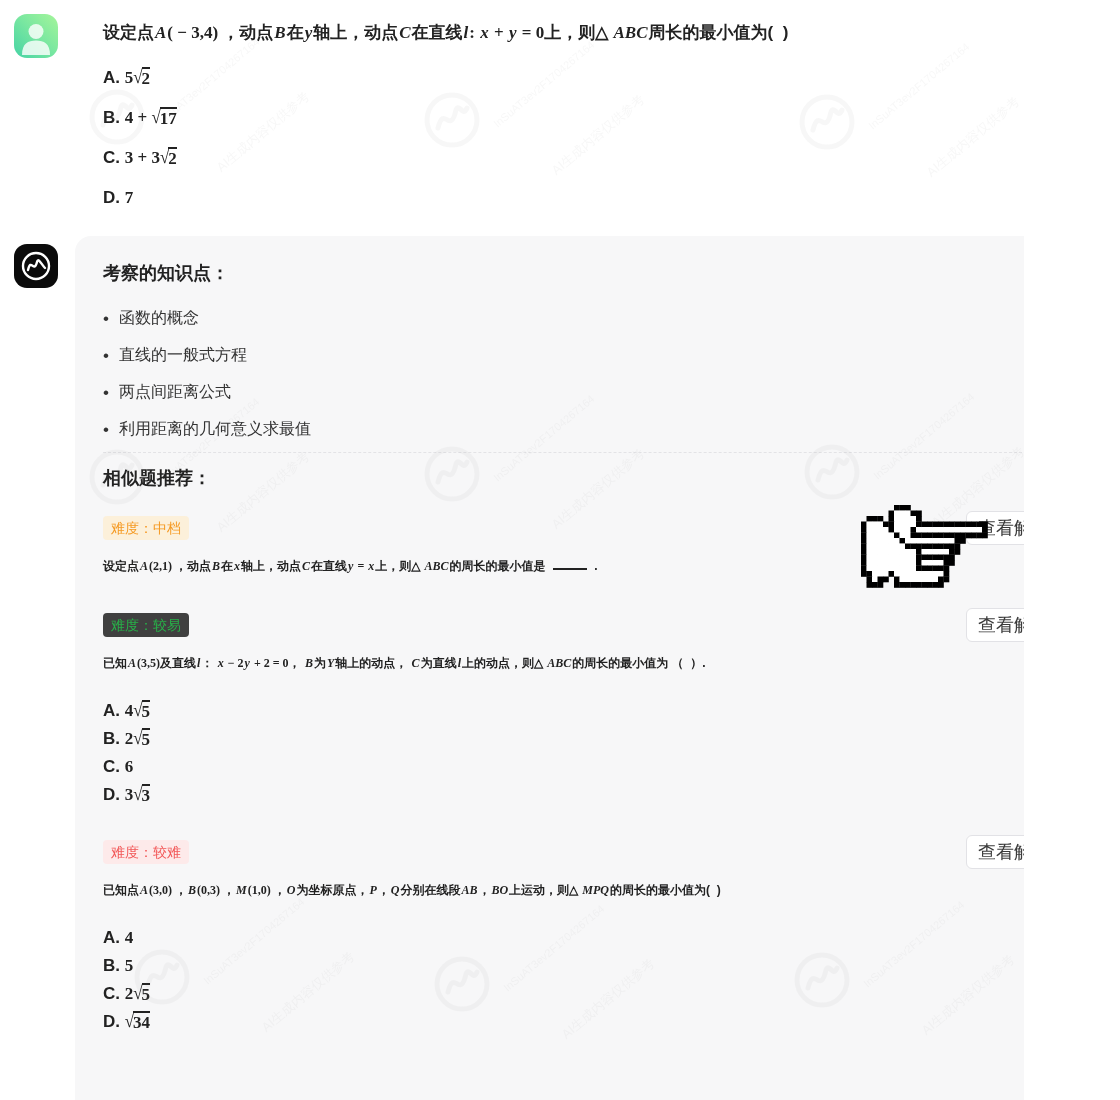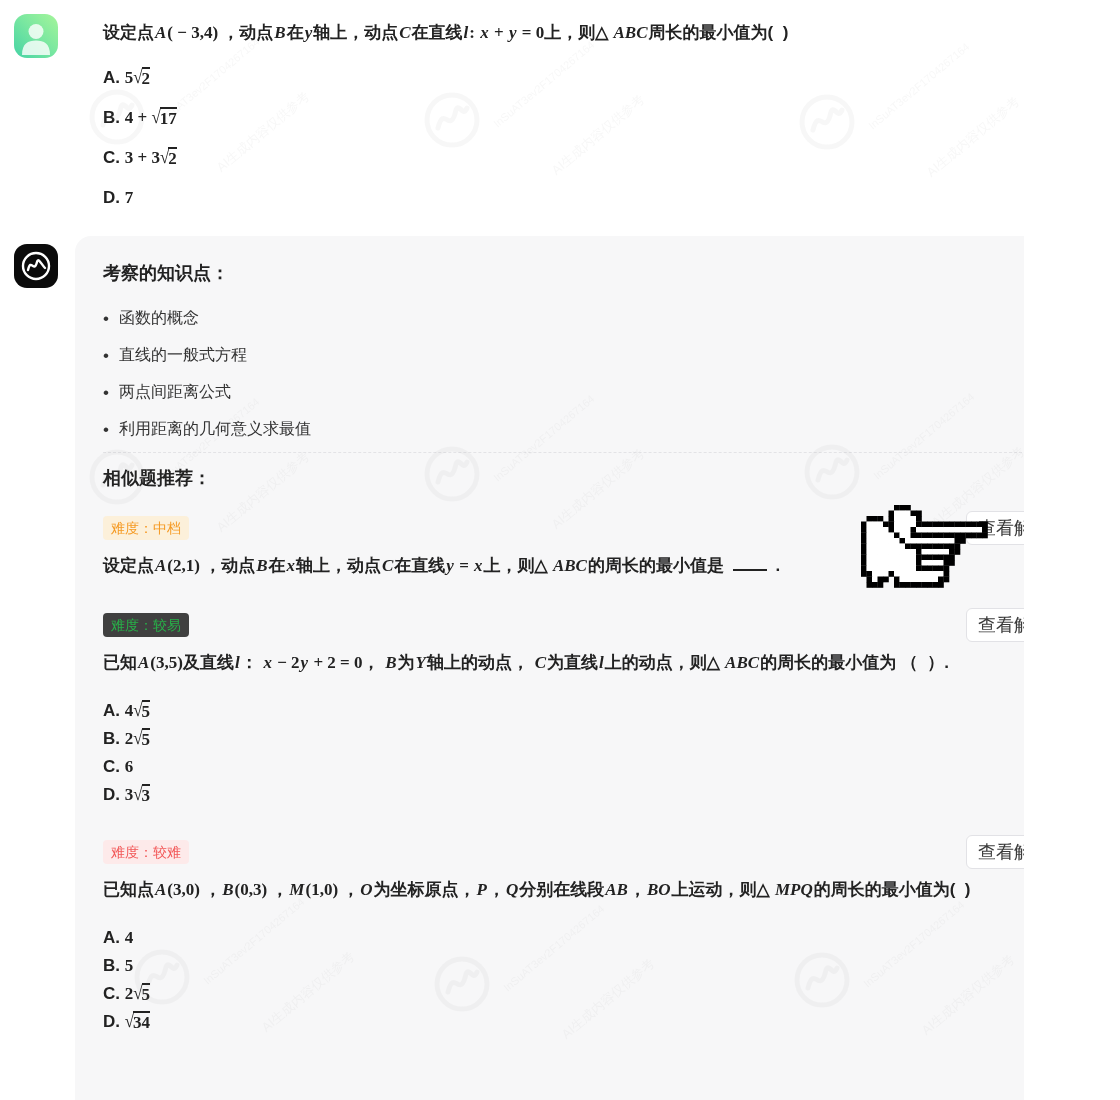--- a/index.html
+++ b/index.html
@@ -25,21 +25,21 @@
   .sim1{margin-top:26px;}
   .sim2{margin-top:34px;}
   .sim3{margin-top:30px;}
   .sim-row{display:flex;justify-content:space-between;align-items:center;height:26px;}
   .badge{font-size:14px;padding:3px 8px;border-radius:4px;line-height:1.3;}
   .badge-orange{color:#f59a23;background:#fcf0da;}
   .badge-green{color:#27b148;background:#404040;}
   .badge-red{color:#f25858;background:#fdeaea;}
   .view-btn{font-size:18px;color:#3a3a3a;background:#fff;border:1px solid #e2e2e6;border-radius:6px;
         padding:4px 11px;cursor:pointer;font-family:"Liberation Sans",sans-serif;}
-  .sim-q{margin-top:13px;font-size:17px;line-height:24px;}
+  .sim-q{margin-top:13px;font-size:12px;line-height:24px;}
   .sim-opts{margin-top:22px;}
   .sim-opts .opt-row{height:28px;}
   .footer-row{margin-top:12px;display:flex;justify-content:space-between;align-items:center;height:24px;}
   .regen{color:#3ad19c;font-size:15px;cursor:pointer;}
   .actions{display:flex;gap:30px;align-items:center;margin-right:2px;}
   .act{display:inline-flex;cursor:pointer;}
   
   .seg-c{font-family:"Liberation Sans",sans-serif;font-weight:700;white-space:pre-wrap;}
   .seg-v{font-family:"Liberation Serif",serif;font-weight:700;font-style:italic;padding:0 1px;white-space:pre-wrap;}
   .seg-n{font-family:"Liberation Serif",serif;font-weight:700;white-space:pre-wrap;}

